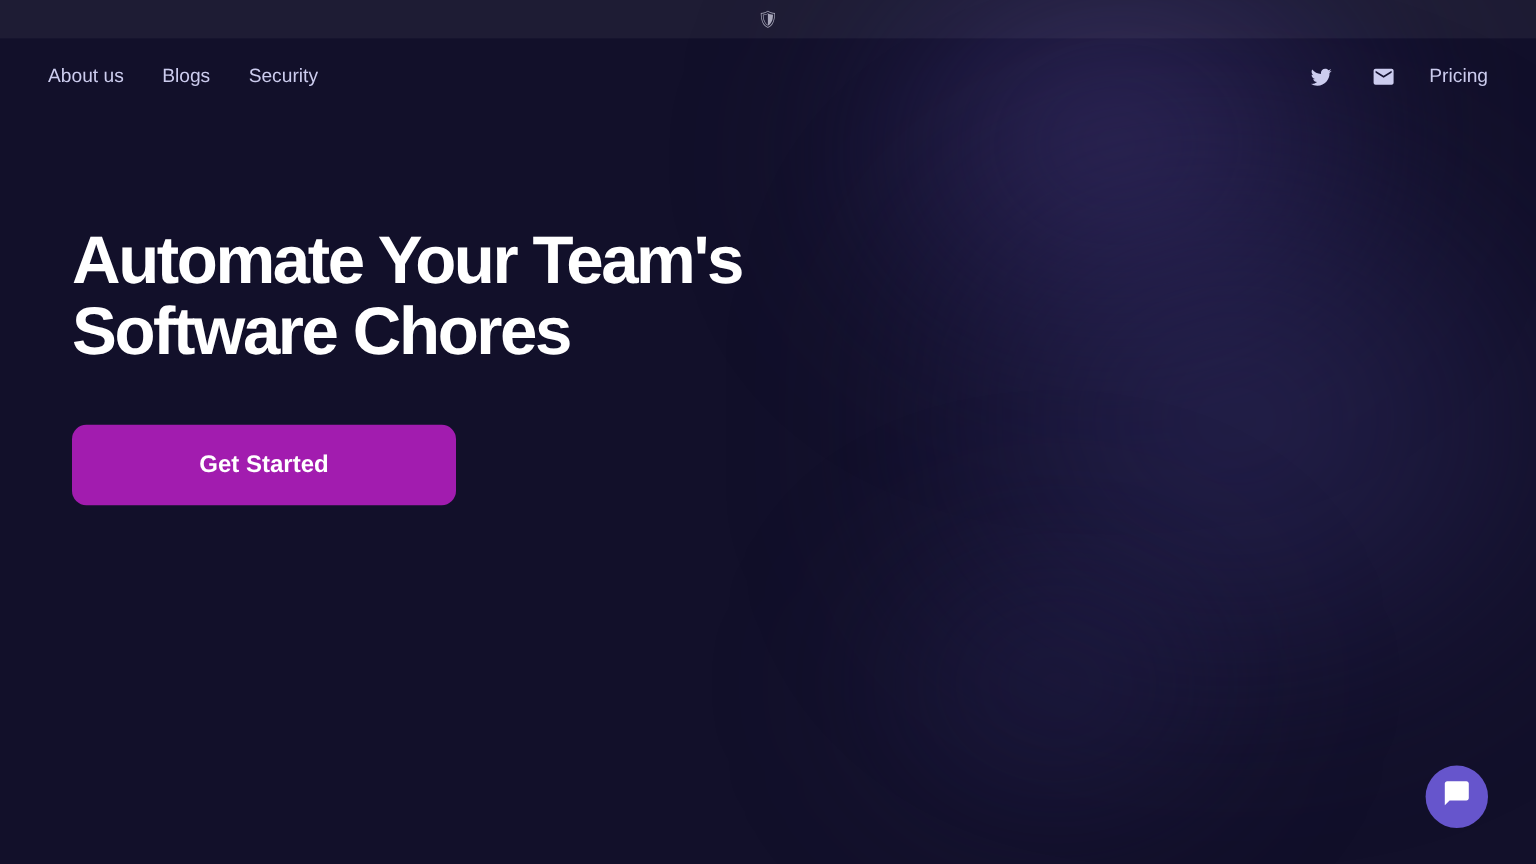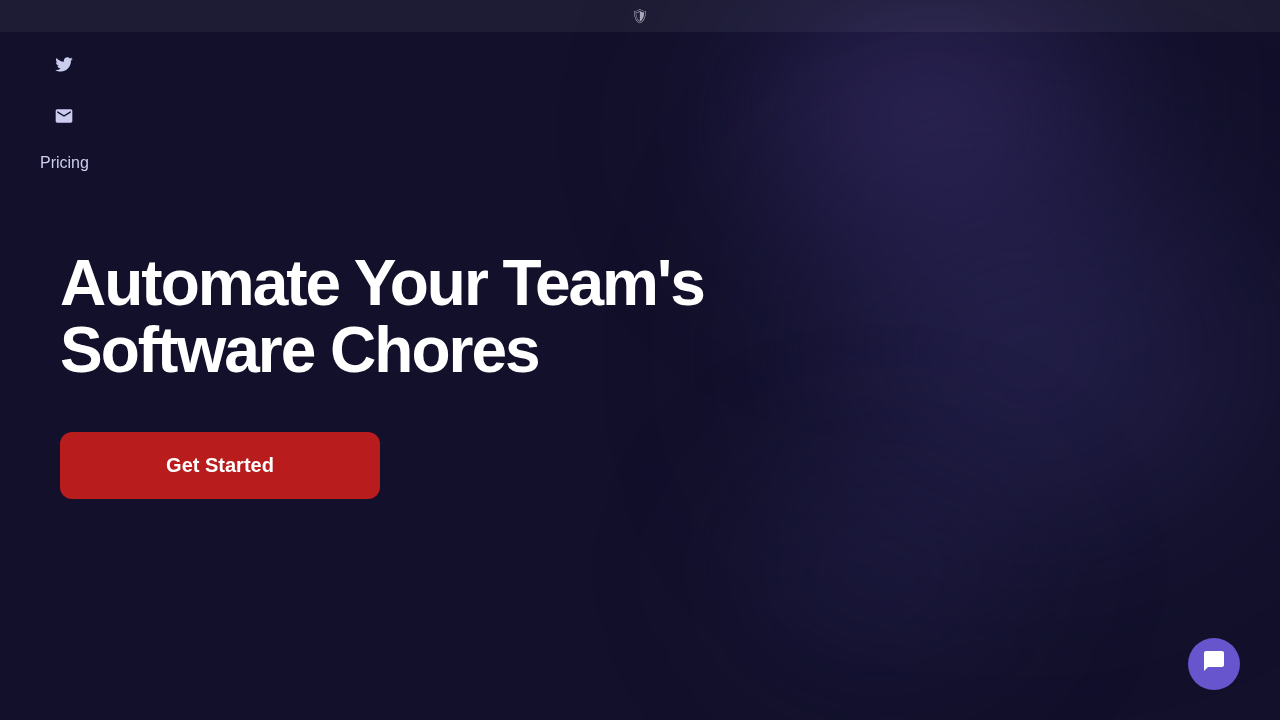--- a/index.html
+++ b/index.html
@@ -113,21 +113,20 @@
       font-size: 16px;
       color: #ccccee;
       cursor: pointer;
       text-decoration: none;
     }
 
     .nav-right {
       display: flex;
       align-items: center;
       gap: 24px;
-      flex-direction: column;
     }
 
     .icon-btn {
       width: 28px;
       height: 28px;
       display: flex;
       align-items: center;
       justify-content: center;
       cursor: pointer;
       color: #ccccee;
@@ -141,39 +140,40 @@
     }
 
     
     .hero {
       padding: 60px 60px 0 60px;
       position: relative;
       z-index: 5;
     }
 
     .hero-title {
-      font-size: 64px;
+      font-size: 56px;
       font-weight: 800;
       line-height: 1.05;
       color: #ffffff;
       max-width: 750px;
       letter-spacing: -2px;
+      margin-top: 32px;
     }
 
     .hero-subtitle {
       margin-top: 32px;
       font-size: 22px;
       line-height: 1.55;
       color: #8888bb;
       max-width: 400px;
     }
 
     .get-started-btn {
       margin-top: 48px;
-      background-color: #b91c1c;
+      background-color: #a21caf;
       color: #ffffff;
       border: none;
       border-radius: 12px;
       padding: 22px 80px;
       font-size: 20px;
       font-weight: 600;
       cursor: pointer;
       display: inline-block;
       min-width: 320px;
       text-align: center;
@@ -219,20 +219,25 @@
 <div class="bg-blob bg-blob-1"></div>
 <div class="bg-blob bg-blob-2"></div>
 <div class="bg-blob bg-blob-3"></div>
 
 <div class="top-banner">
   <span class="shield-icon-banner">🛡</span>
 </div>
 
 <nav class="navbar">
 
+  <div class="nav-links">
+    <a class="nav-link">About us</a>
+    <a class="nav-link">Blogs</a>
+    <a class="nav-link">Security</a>
+  </div>
 
   <div class="nav-right">
     <div class="icon-btn">
       <svg class="twitter-svg" viewBox="0 0 24 24" xmlns="http://www.w3.org/2000/svg">
         <path d="M22.46 6c-.77.35-1.6.58-2.46.69.88-.53 1.56-1.37 1.88-2.38-.83.5-1.75.85-2.72 1.05C18.37 4.5 17.26 4 16 4c-2.35 0-4.27 1.92-4.27 4.29 0 .34.04.67.11.98C8.28 9.09 5.11 7.38 3 4.79c-.37.63-.58 1.37-.58 2.15 0 1.49.75 2.81 1.91 3.56-.71 0-1.37-.2-1.95-.5v.03c0 2.08 1.48 3.82 3.44 4.21a4.22 4.22 0 0 1-1.93.07 4.28 4.28 0 0 0 4 2.98 8.521 8.521 0 0 1-5.33 1.84c-.34 0-.68-.02-1.02-.06C3.44 20.29 5.7 21 8.12 21 16 21 20.33 14.46 20.33 8.79c0-.19 0-.37-.01-.56.84-.6 1.56-1.36 2.14-2.23z"></path>
       </svg>
     </div>
     <div class="icon-btn">
       <svg class="mail-svg" viewBox="0 0 24 24" xmlns="http://www.w3.org/2000/svg">
         <path d="M20 4H4c-1.1 0-2 .9-2 2v12c0 1.1.9 2 2 2h16c1.1 0 2-.9 2-2V6c0-1.1-.9-2-2-2zm0 4l-8 5-8-5V6l8 5 8-5v2z"></path>

